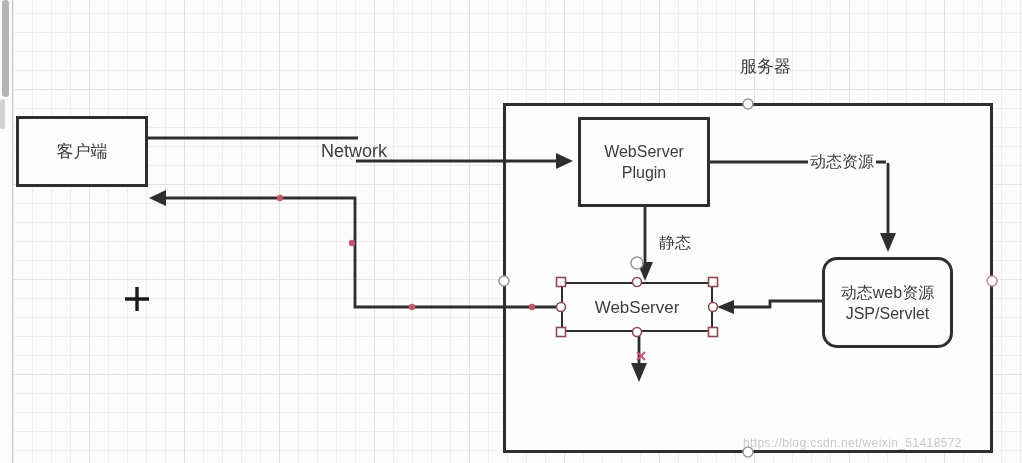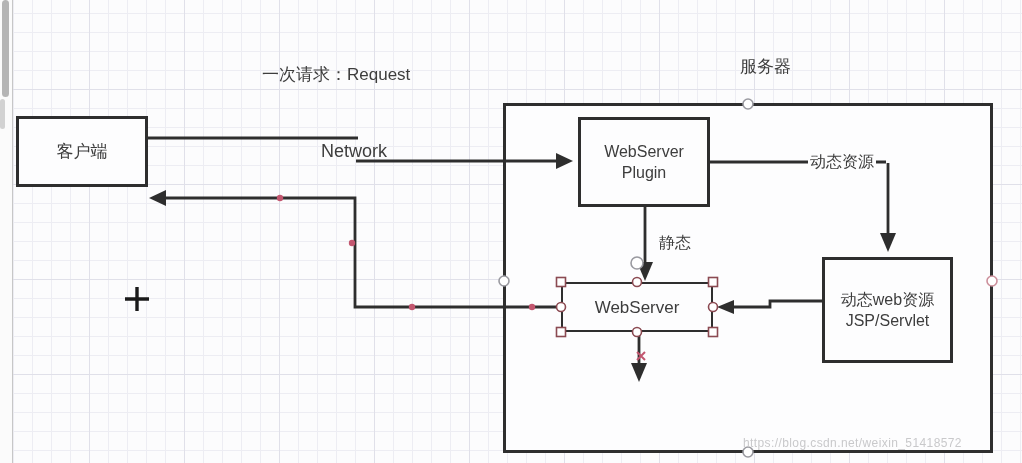--- a/index.html
+++ b/index.html
@@ -37,21 +37,21 @@
     position:absolute;box-sizing:border-box;background:#fdfdfe;
     border:3px solid #2e2e2e;color:#3d3d3d;
     display:flex;align-items:center;justify-content:center;
     text-align:center;z-index:5;
   }
   .node .lbl{font-size:16px;line-height:21px;}
   #server-box{left:503px;top:103px;width:490px;height:350px;background:#fdfdfe;z-index:2;}
   #client-box{left:16px;top:116px;width:132px;height:71px;}
   #plugin-box{left:578px;top:117px;width:132px;height:90px;}
   #webserver-box{left:561px;top:282px;width:152px;height:50px;border-width:2.5px;z-index:6;}
-  #jsp-box{left:822px;top:257px;width:131px;height:106px;}
+  #jsp-box{left:822px;top:257px;width:131px;height:91px;border-radius:15px;}
   #fs-box{left:571px;top:383px;width:138px;height:55px;}
   #webserver-box .lbl,#fs-box .lbl,#client-box .lbl{font-size:17px;}
   svg.overlay{position:absolute;left:0;top:0;z-index:10;pointer-events:none;}
   .ann{
     position:absolute;color:#3d3d3d;font-size:17px;white-space:nowrap;z-index:20;
   }
   .ann.onbox{background:#fdfdfe;padding:0 2px;font-size:16px;}
   #watermark{
     position:absolute;left:743px;top:436px;z-index:30;
     font-size:12px;letter-spacing:.4px;color:#c9c9cb;white-space:nowrap;
@@ -134,21 +134,20 @@
     </g>
     <g stroke="#c2566f" stroke-width="2">
       <path d="M637,352 L645,360 M645,352 L637,360"></path>
     </g>
 
     <g stroke="#1a1a1a" stroke-width="3.4">
       <path d="M125,299 H149 M137,287 V311"></path>
     </g>
   </svg>
 
-  <div class="ann" style="left:262px;top:63px;">一次请求：Request</div>
   <div class="ann" style="left:321px;top:141px;font-size:18px;">Network</div>
   <div class="ann" style="left:740px;top:55px;">服务器</div>
   <div class="ann onbox" style="left:808px;top:152px;">动态资源</div>
   <div class="ann onbox" style="left:621px;top:233px;margin-left:36px;">静态</div>
 
   <div id="watermark">https://blog.csdn.net/weixin_51418572</div>
 </div>
 
 <div id="rail">
   <div class="thumb"></div>

